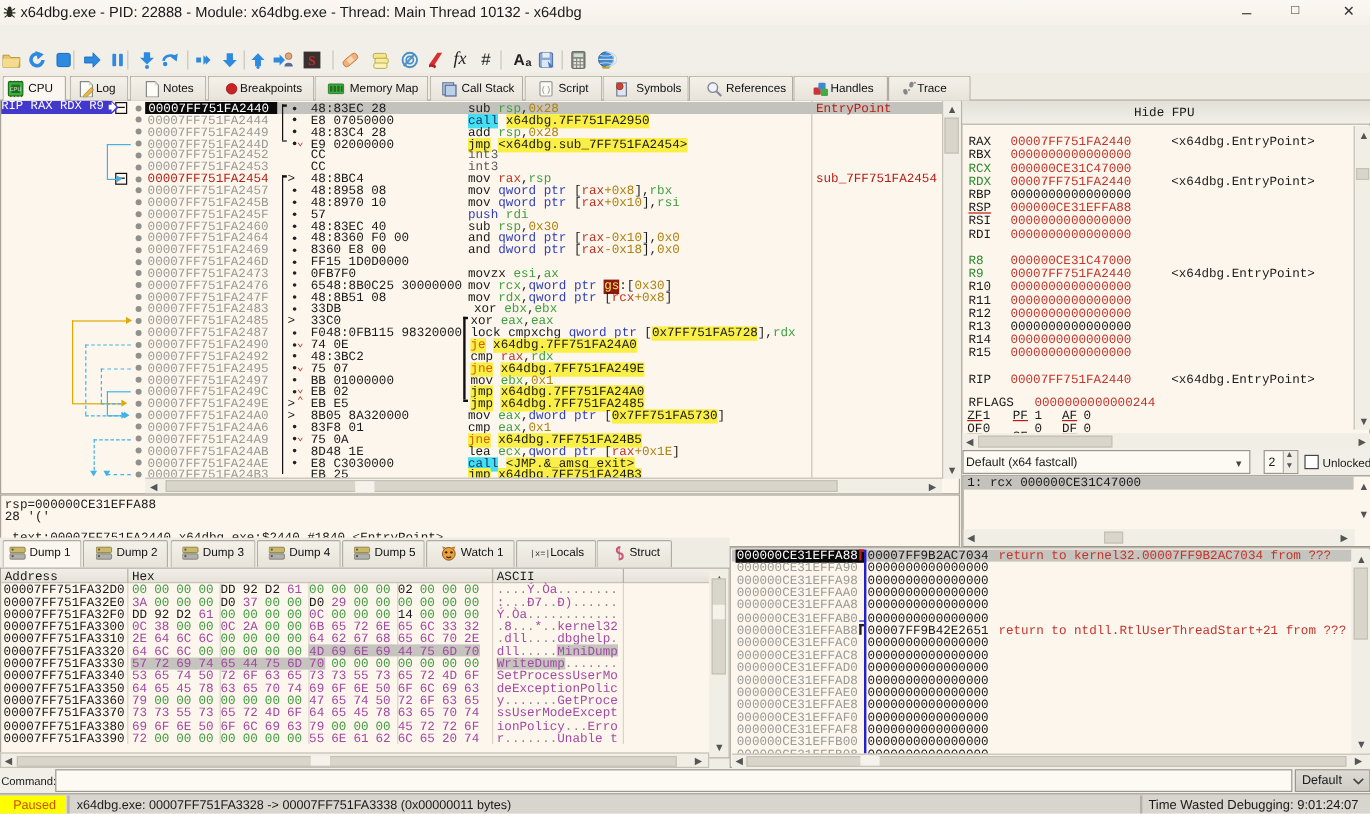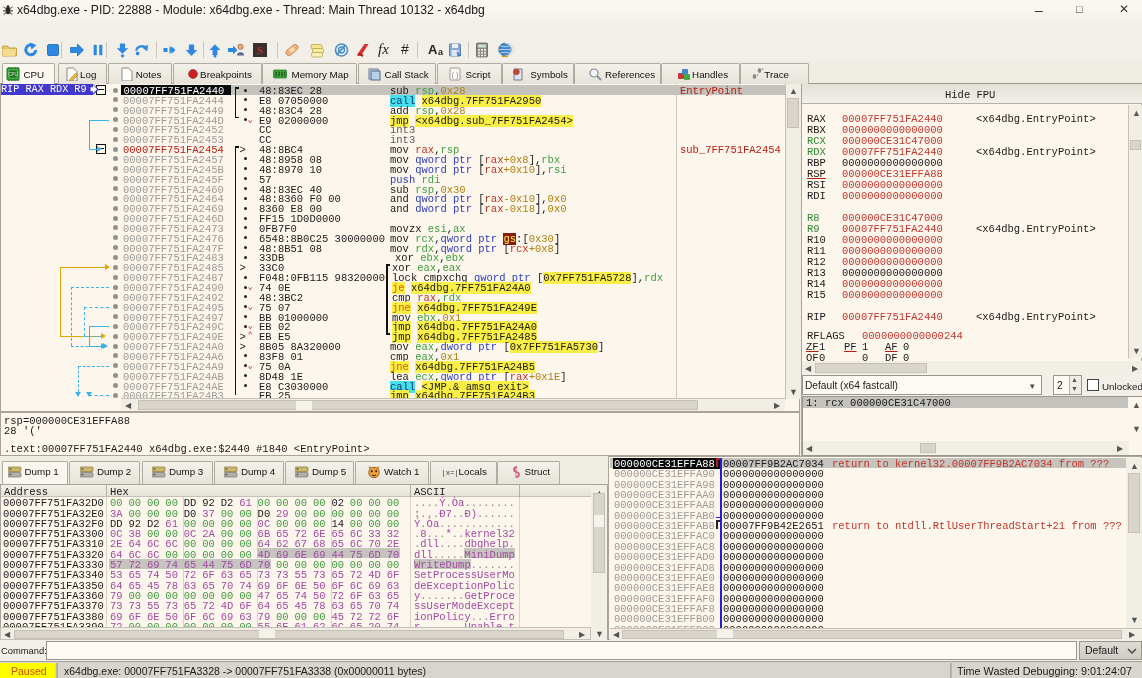--- a/index.html
+++ b/index.html
@@ -569,21 +569,21 @@
     <div class="abs" style="left:0;top:312px;width:341px;height:60px;background:#fdf6ed;border:1px solid #9a968c"></div>
     <div class="abs" style="left:1px;top:313px;width:325px;height:10.5px;background:#c4c2bd"></div>
     <div class="mono abs" style="left:4px;top:313px;color:#1a1a1a">1: rcx 000000CE31C47000</div>
     <div class="arr" style="left:330px;top:316px">▲</div>
     <div class="arr" style="left:330px;top:340px">▼</div>
     <div class="sb" style="left:1px;top:357px;width:326px;height:14px"></div>
     <div class="sbth" style="left:118px;top:359px;width:16px;height:10px"></div>
     <div class="arr" style="left:4px;top:360px;font-size:8px">◀</div>
     <div class="arr" style="left:315px;top:360px;font-size:8px">▶</div>
   </div>
-<div class="abs" style="left:0;top:459px;width:608px;height:192px">
+<div class="abs" style="left:0;top:448px;width:608px;height:192px">
     <div class="abs" style="left:0;top:0;width:608px;height:25px;background:#efece4"></div>
     <div class="abs" style="left:1.5px;top:2px;width:66px;height:23px;background:#fbf7f0;border:1px solid #b0aca1;border-bottom:none;border-radius:2px 2px 0 0"></div>
     <svg class="abs" style="left:7.5px;top:6px" width="14" height="14" viewBox="0 0 14 14">
       <rect x="0" y="2" width="13" height="4.5" rx="1" fill="#c8b868" stroke="#887838" stroke-width="0.7"></rect>
       <rect x="0" y="7.5" width="13" height="4.5" rx="1" fill="#b0b0a8" stroke="#777" stroke-width="0.7"></rect>
       <circle cx="2.5" cy="4" r="0.9" fill="#555"></circle>
       <circle cx="2.5" cy="9.5" r="0.9" fill="#555"></circle>
     </svg>
     <div class="abs" style="left:24.5px;top:7px;font-size:9.8px;color:#111">Dump 1</div>
     <div class="abs" style="left:69px;top:2px;width:71px;height:23px;background:linear-gradient(#f4f1ea,#e7e3da);border:1px solid #b0aca1;border-bottom:none;border-radius:2px 2px 0 0"></div>

